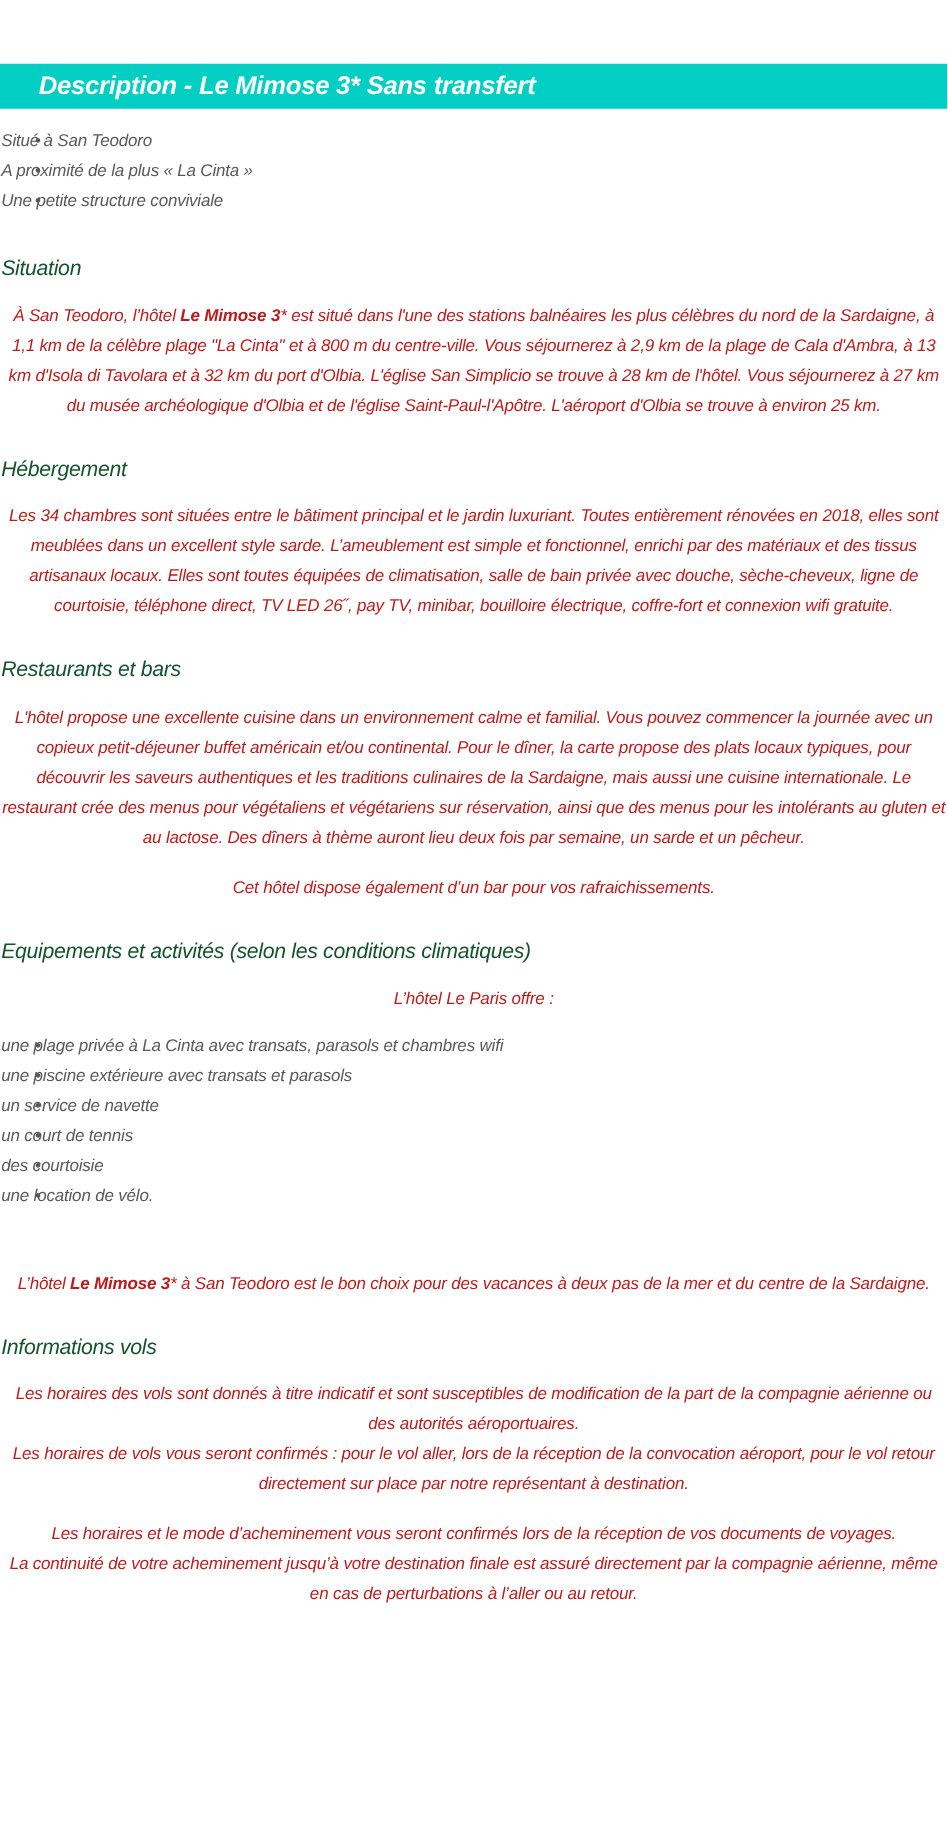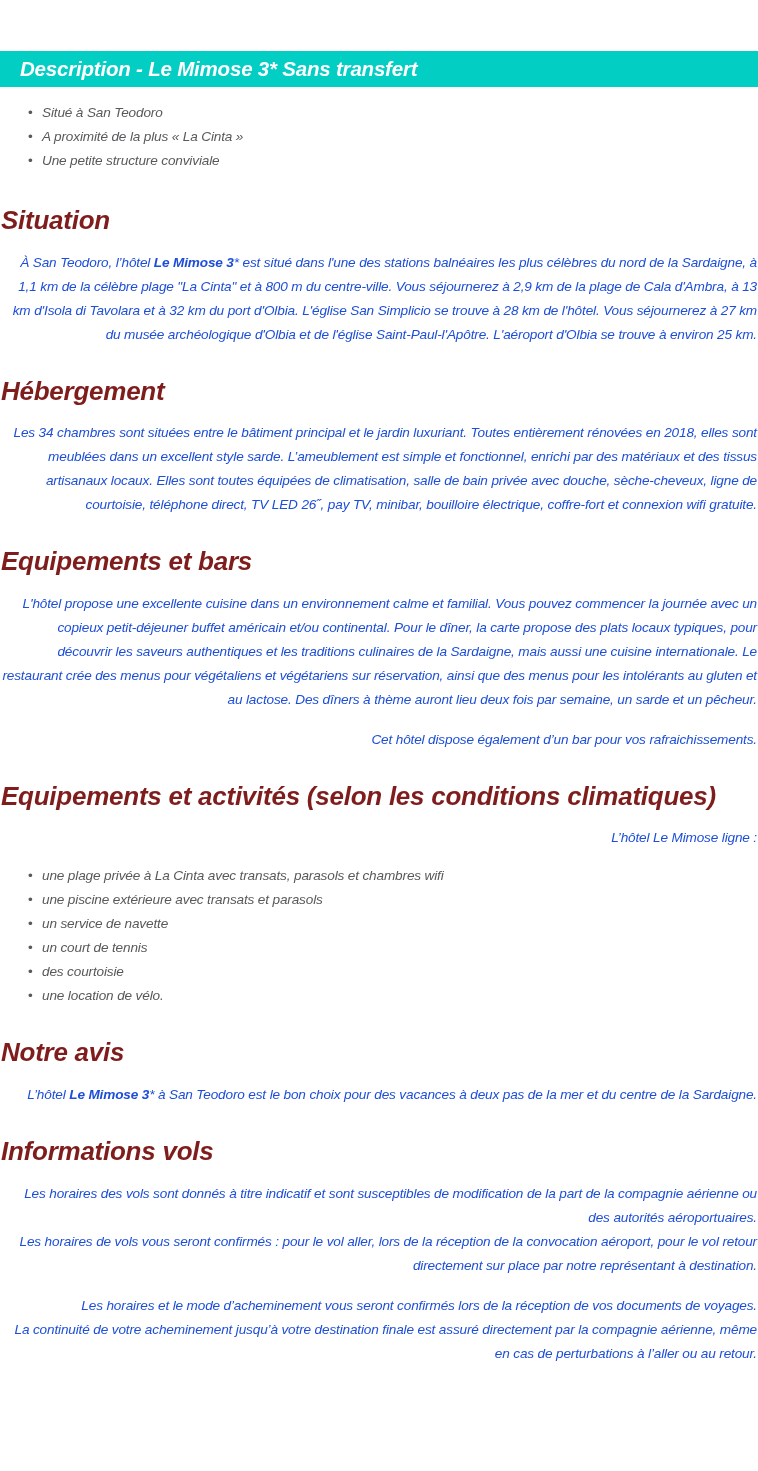--- a/index.html
+++ b/index.html
@@ -23,76 +23,75 @@
   }
 
   
   .banner {
     width: 100%;
     background: #02cec4;
     height: 36px;
     display: flex;
     align-items: center;
     box-sizing: border-box;
-    padding-left: 20px;
+    padding-left: 31px;
     margin-bottom: 14px;
   }
   .banner-title {
     color: #ffffff;
     font-size: 20.5px;
     font-style: italic;
     font-weight: bold;
     letter-spacing: -0.2px;
     line-height: 1;
     white-space: nowrap;
   }
 
   
   .content {
     box-sizing: border-box;
     padding: 0 1px 0 1px;
   }
 
   h2.section-heading {
-    color: #7f1d1d;
-    font-size: 26px;
+    color: #14532d;
+    font-size: 17px;
     font-style: italic;
-    font-weight: bold;
+    font-weight: normal;
     letter-spacing: -0.25px;
     margin: 0;
     line-height: 1.1;
   }
 
   p.body-text {
     font-size: 13.6px;
     font-style: italic;
     line-height: 24px;
     margin: 0;
-    color: #1d4ed8;
+    color: #b91c1c;
     letter-spacing: -0.15px;
-    text-align: right;
+    text-align: center;
   }
   p.body-text b, .bold {
     font-weight: bold;
     font-style: italic;
   }
 
   ul.bullets {
     list-style: none;
     margin: 0;
     padding: 0;
   }
   ul.bullets li {
     position: relative;
     font-size: 13.6px;
     font-style: italic;
     line-height: 24px;
     color: #58595b;
     letter-spacing: -0.15px;
-    padding-left: 41px;
   }
   ul.bullets li::before {
     content: "\2022";
     position: absolute;
     left: 27px;
     top: 0;
     font-size: 13.6px;
     line-height: 24px;
     color: #58595b;
     font-style: normal;
@@ -130,44 +129,43 @@
     <p class="body-text"><span>À San Teodoro, l’hôtel </span><b>Le Mimose 3</b><span>* est situé dans l'une des stations balnéaires les plus célèbres du nord de la Sardaigne, à 1,1 km de la célèbre plage "La Cinta" et à 800 m du centre-ville. Vous séjournerez à 2,9 km de la plage de Cala d'Ambra, à 13 km d'Isola di Tavolara et à 32 km du port d'Olbia. L'église San Simplicio se trouve à 28 km de l'hôtel. Vous séjournerez à 27 km du musée archéologique d'Olbia et de l'église Saint-Paul-l'Apôtre. L'aéroport d'Olbia se trouve à environ 25 km.</span></p>
 
     <div class="gap-3"></div>
 
     <h2 class="section-heading">Hébergement</h2>
     <div class="gap-2"></div>
     <p class="body-text">Les 34 chambres sont situées entre le bâtiment principal et le jardin luxuriant. Toutes entièrement rénovées en 2018, elles sont meublées dans un excellent style sarde. L’ameublement est simple et fonctionnel, enrichi par des matériaux et des tissus artisanaux locaux. Elles sont toutes équipées de climatisation, salle de bain privée avec douche, sèche-cheveux, ligne de courtoisie, téléphone direct, TV LED 26˝, pay TV, minibar, bouilloire électrique, coffre-fort et connexion wifi gratuite.</p>
 
     <div class="gap-3"></div>
 
-    <h2 class="section-heading">Equipements et bars</h2>
+    <h2 class="section-heading">Restaurants et bars</h2>
     <div class="gap-2"></div>
     <p class="body-text">L'hôtel propose une excellente cuisine dans un environnement calme et familial. Vous pouvez commencer la journée avec un copieux petit-déjeuner buffet américain et/ou continental. Pour le dîner, la carte propose des plats locaux typiques, pour découvrir les saveurs authentiques et les traditions culinaires de la Sardaigne, mais aussi une cuisine internationale. Le restaurant crée des menus pour végétaliens et végétariens sur réservation, ainsi que des menus pour les intolérants au gluten et au lactose. Des dîners à thème auront lieu deux fois par semaine, un sarde et un pêcheur.</p>
     <div class="gap-para"></div>
     <p class="body-text">Cet hôtel dispose également d’un bar pour vos rafraichissements.</p>
 
     <div class="gap-3"></div>
 
     <h2 class="section-heading">Equipements et activités (selon les conditions climatiques)</h2>
     <div class="gap-2"></div>
-    <p class="body-text">L’hôtel Le Mimose ligne :</p>
+    <p class="body-text">L’hôtel Le Paris offre :</p>
     <div class="gap-list"></div>
     <ul class="bullets">
       <li>une plage privée à La Cinta avec transats, parasols et chambres wifi</li>
       <li>une piscine extérieure avec transats et parasols</li>
       <li>un service de navette</li>
       <li>un court de tennis</li>
       <li>des courtoisie</li>
       <li>une location de vélo.</li>
     </ul>
 
     <div class="gap-3"></div>
 
-    <h2 class="section-heading">Notre avis</h2>
     <div class="gap-2"></div>
     <p class="body-text"><span>L’hôtel </span><b>Le Mimose 3</b><span>* à San Teodoro est le bon choix pour des vacances à deux pas de la mer et du centre de la Sardaigne.</span></p>
 
     <div class="gap-3"></div>
 
     <h2 class="section-heading">Informations vols</h2>
     <div class="gap-2"></div>
     <p class="body-text">Les horaires des vols sont donnés à titre indicatif et sont susceptibles de modification de la part de la compagnie aérienne ou des autorités aéroportuaires.</p>
     <p class="body-text">Les horaires de vols vous seront confirmés : pour le vol aller, lors de la réception de la convocation aéroport, pour le vol retour directement sur place par notre représentant à destination.</p>
     <div class="gap-para"></div>

